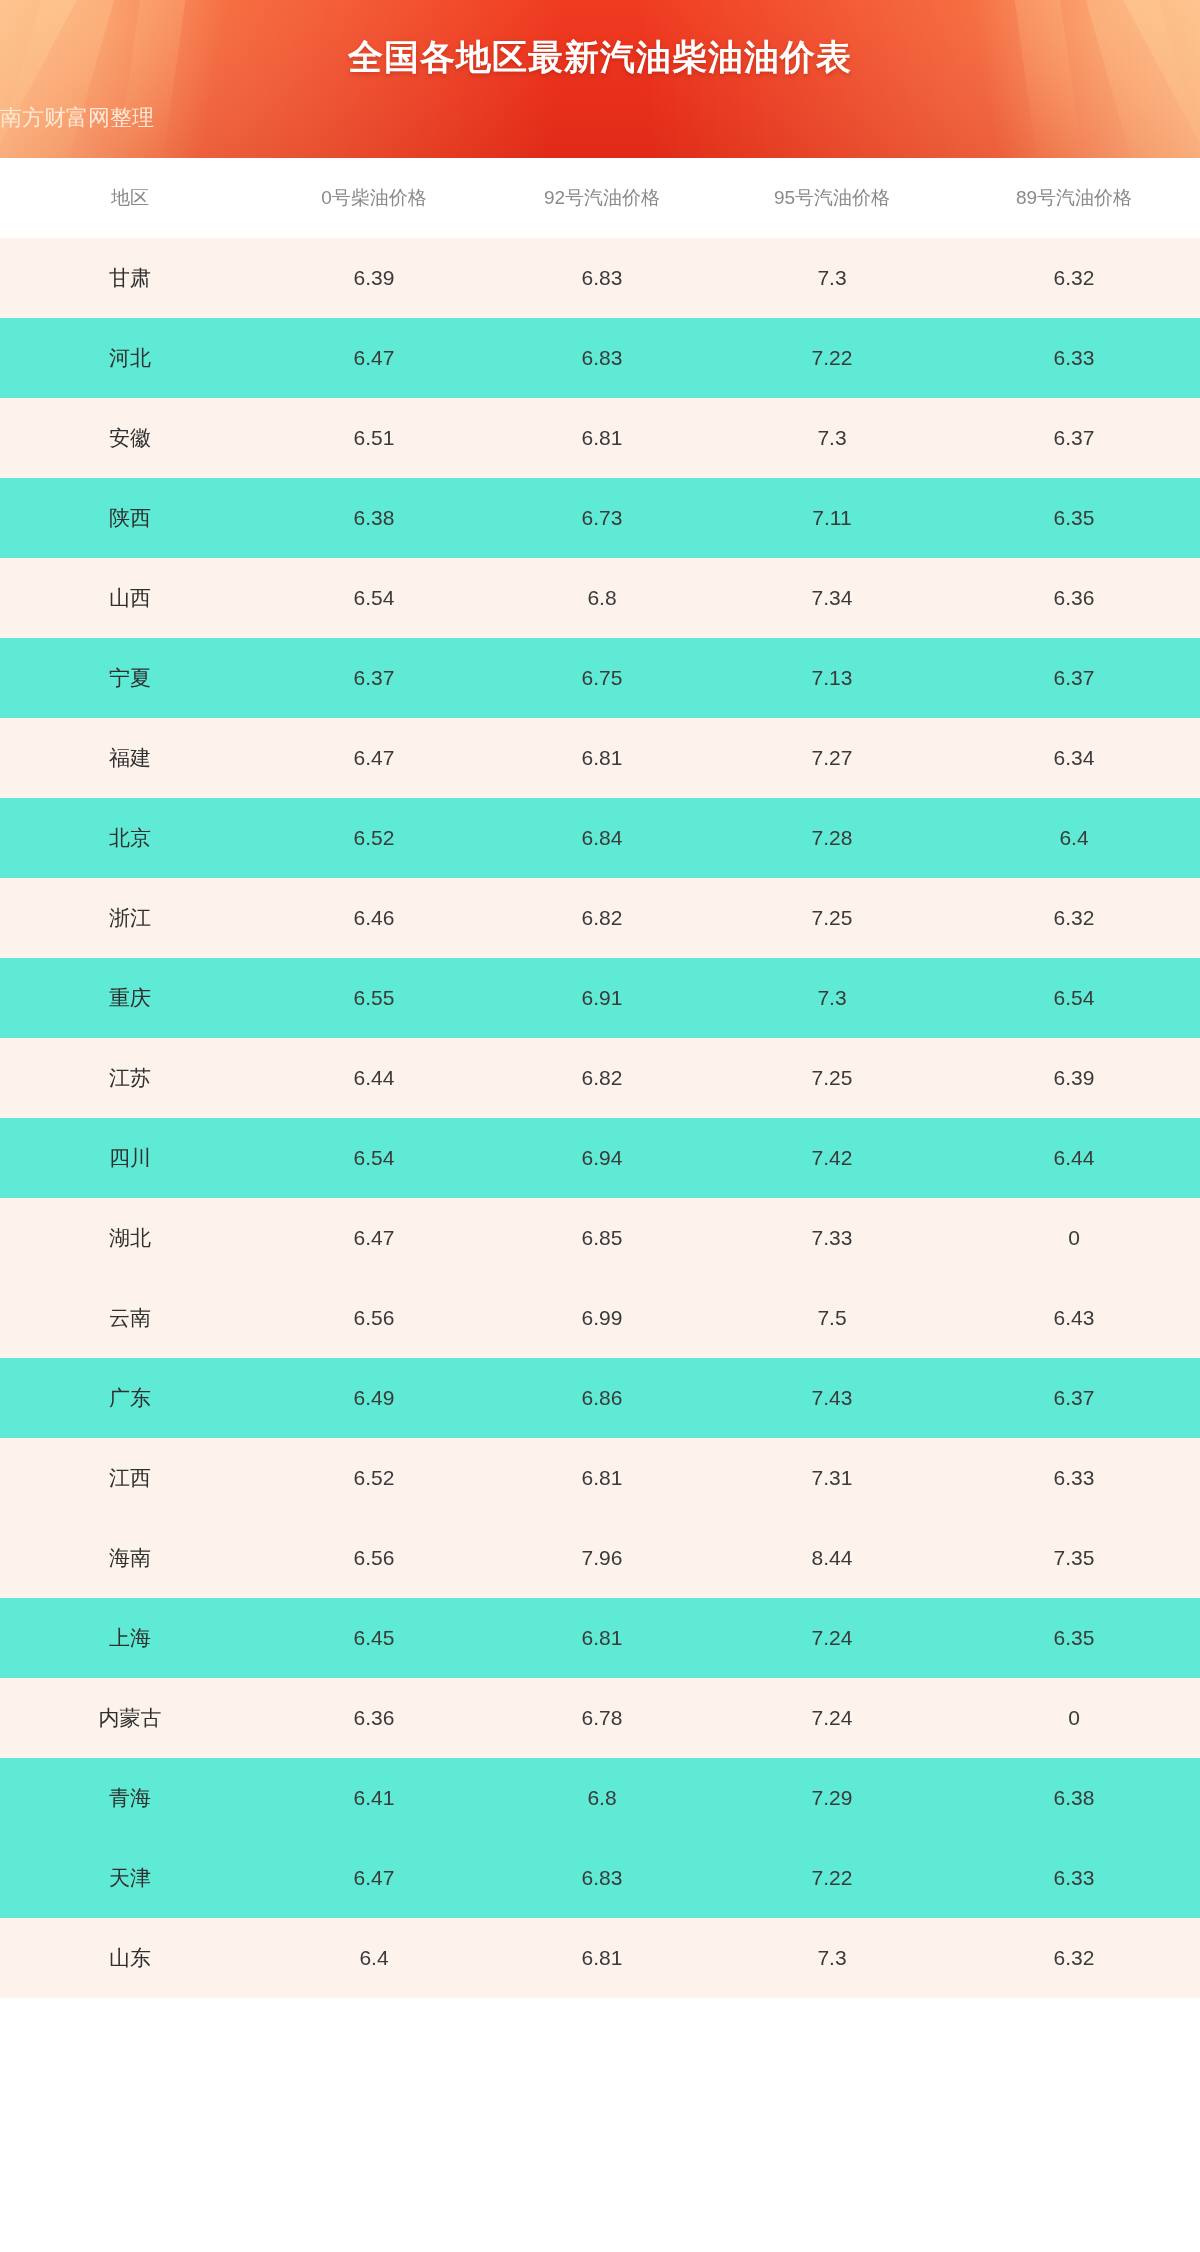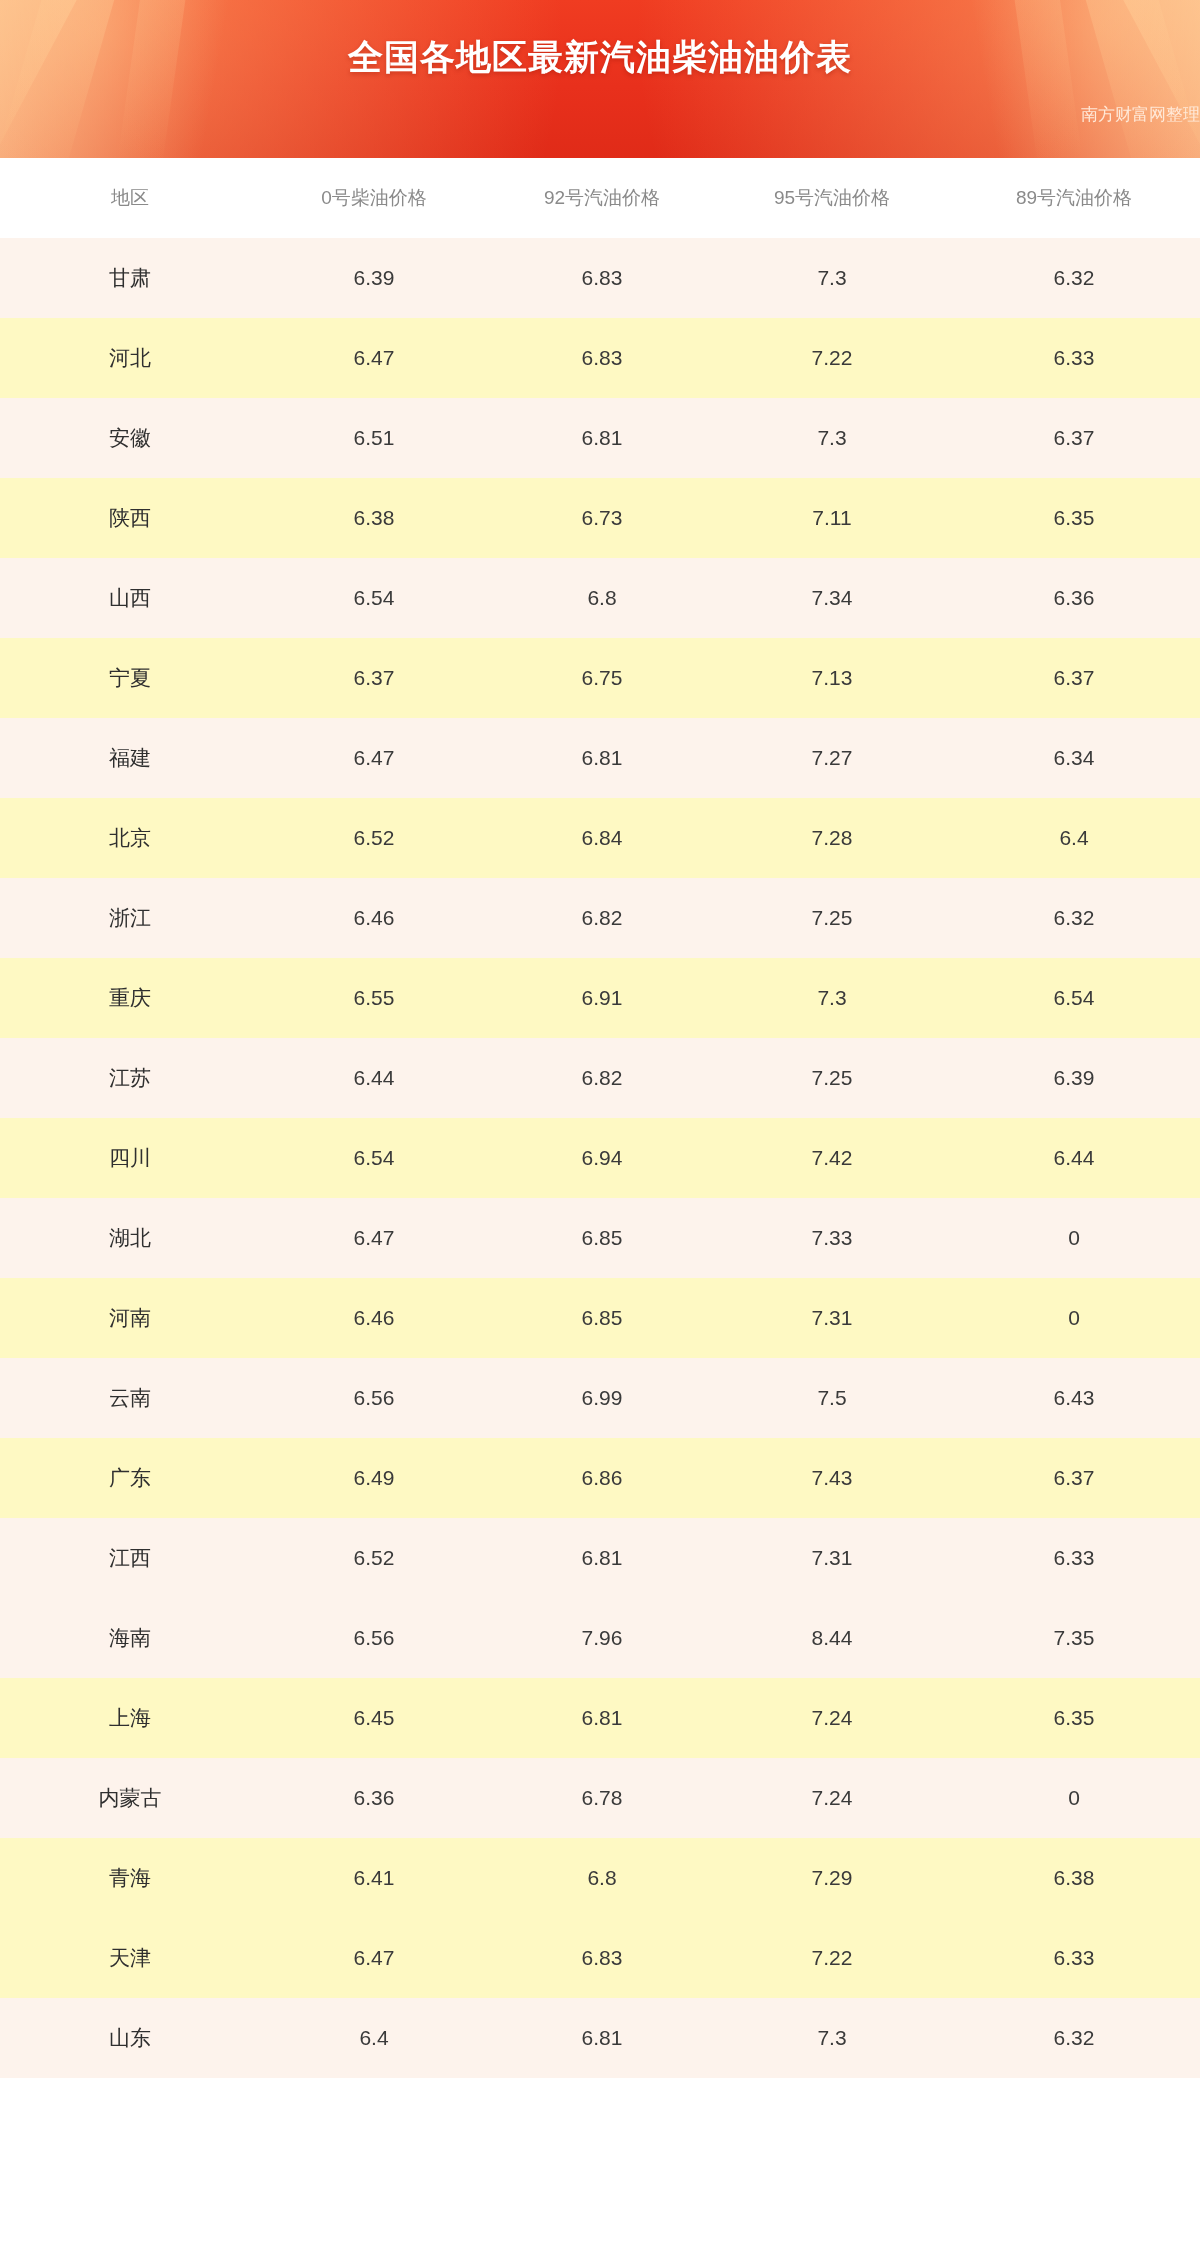--- a/index.html
+++ b/index.html
@@ -61,23 +61,23 @@
     color: #ffffff;
     font-size: 35px;
     font-weight: bold;
     letter-spacing: 1px;
     padding-top: 34px;
     text-shadow: 0 2px 4px rgba(140,20,0,0.35);
   }
   .banner-sub {
     position: relative;
     z-index: 3;
-    text-align: right;
+    text-align: left;
     color: #ffe9d8;
-    font-size: 17px;
+    font-size: 22px;
     padding-top: 22px;
   }
 
   
   .table-wrap {
     position: relative;
     width: 1200px;
   }
   table.price-table {
     width: 1200px;
@@ -102,21 +102,21 @@
     text-align: center;
   }
   tbody td {
     height: 78px;
     text-align: center;
     font-size: 21px;
     color: #3a3a3a;
   }
   tbody td.region { color: #2f2f2f; margin-top: 9px; }
   tbody tr.odd  td { background: #fdf3ec; }
-  tbody tr.even td { background: #fef9c3; }
+  tbody tr.even td { background: #5eead4; }
 
   
   .watermark {
     position: absolute;
     z-index: 1;
     left: 0;
     right: 0;
     top: 1120px;
     height: 190px;
     pointer-events: none;
@@ -282,27 +282,20 @@
             <td>7.42</td>
             <td>6.44</td>
           </tr>
           <tr class="odd">
             <td class="region">湖北</td>
             <td>6.47</td>
             <td>6.85</td>
             <td>7.33</td>
             <td>0</td>
           </tr>
-          <tr class="even">
-            <td class="region">河南</td>
-            <td>6.46</td>
-            <td>6.85</td>
-            <td>7.31</td>
-            <td>0</td>
-          </tr>
           <tr class="odd">
             <td class="region">云南</td>
             <td>6.56</td>
             <td>6.99</td>
             <td>7.5</td>
             <td>6.43</td>
           </tr>
           <tr class="even">
             <td class="region">广东</td>
             <td>6.49</td>

